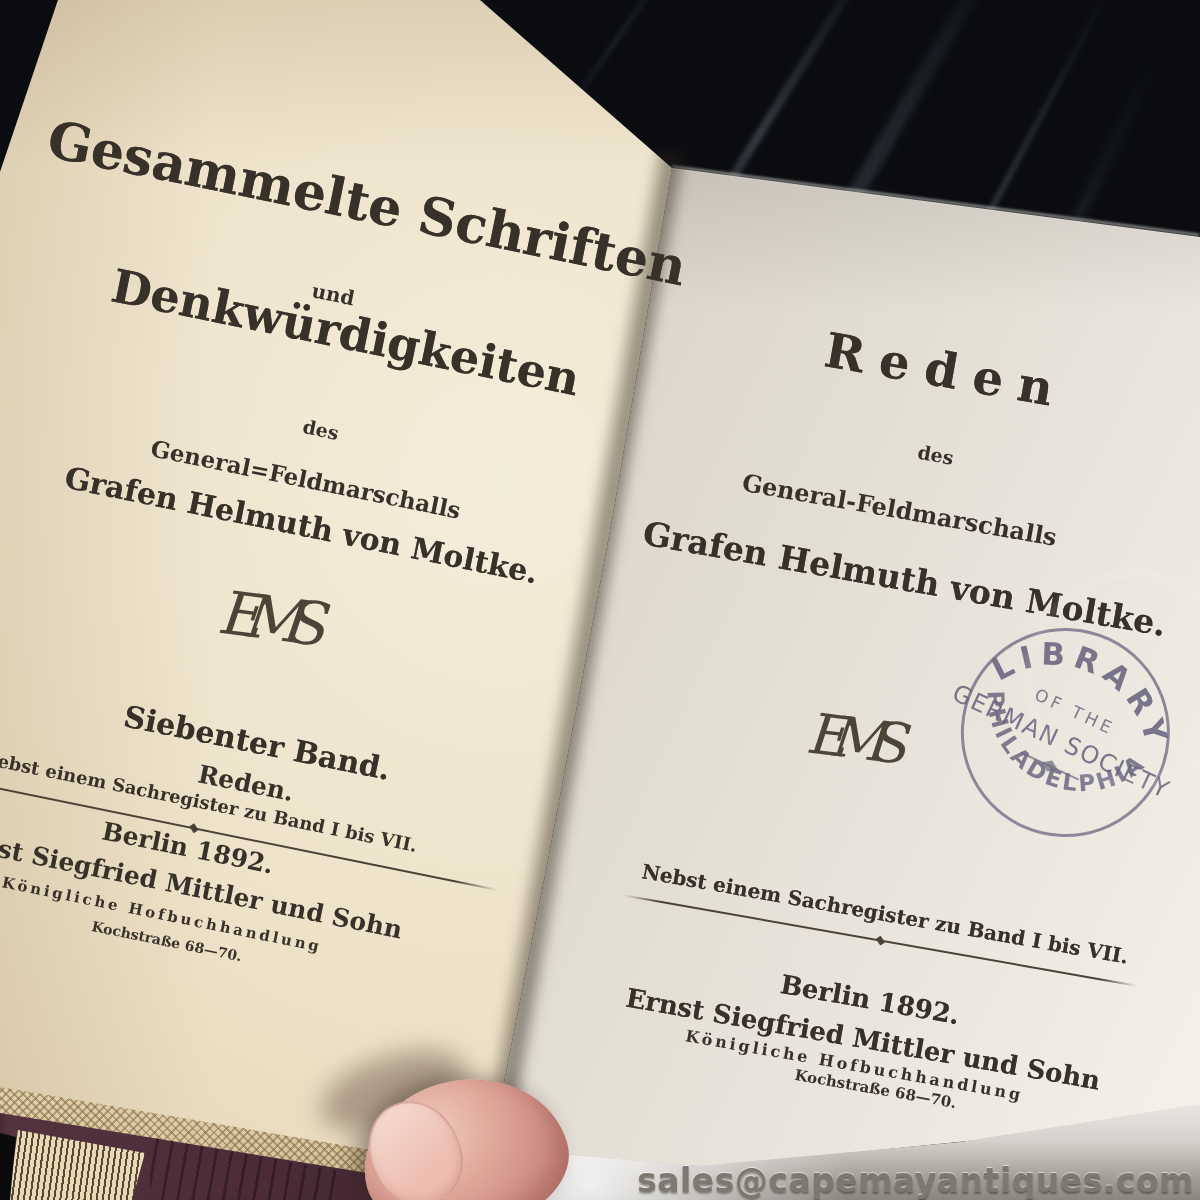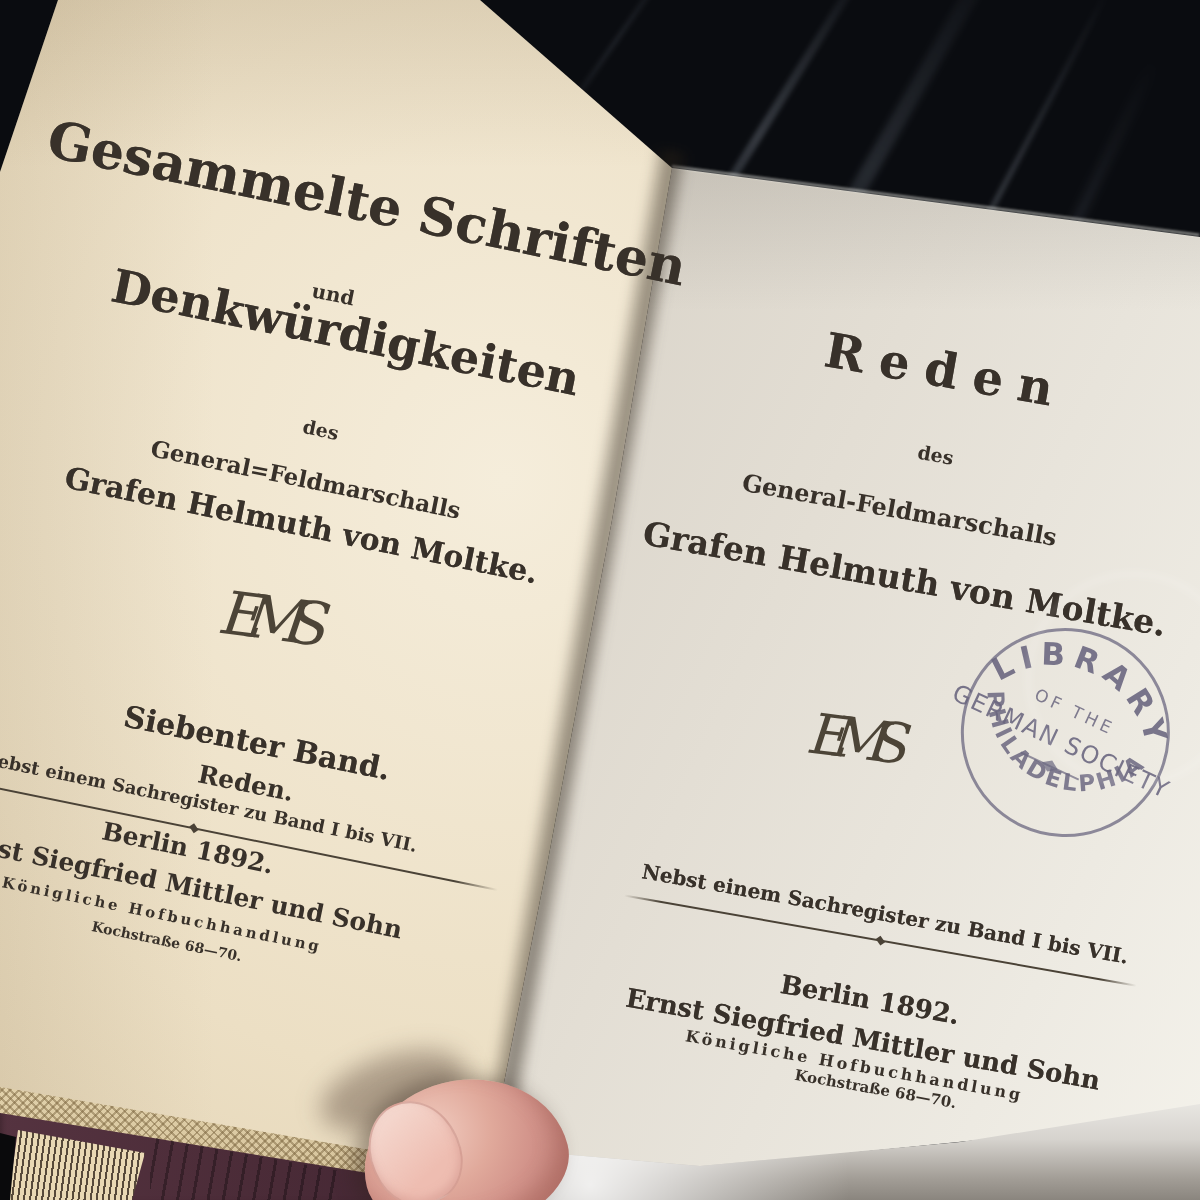--- a/index.html
+++ b/index.html
@@ -192,19 +192,20 @@
 
   <div class="cover">
     <div class="pattern-strip"></div>
     <div class="maroon"></div>
     <div class="maroon-ridges"></div>
     <div class="fore-edge"></div>
     <div class="corner-wedge"></div>
   </div>
 
   <div class="surface"></div>
+  <div class="watermark">sales@capemayantiques.com</div>
 
   <div class="thumb-shadow"></div>
   <div class="thumb">
     <div class="nail"></div>
   </div>
 
 </div>
 
 </body></html>

